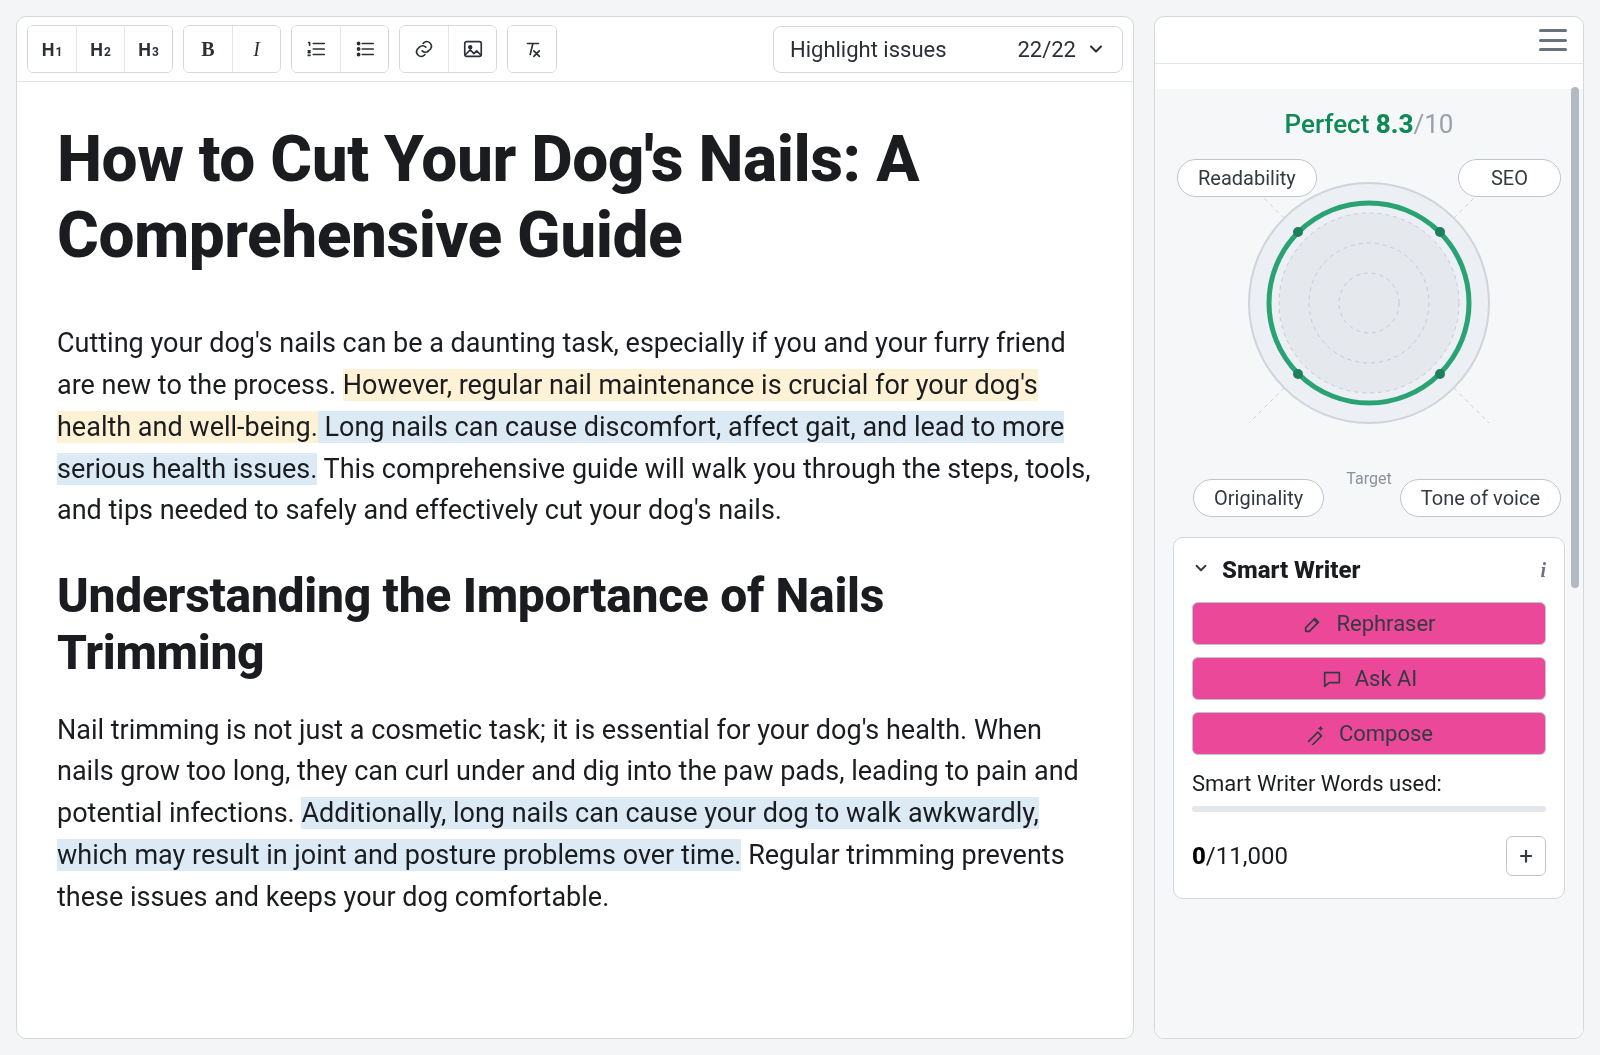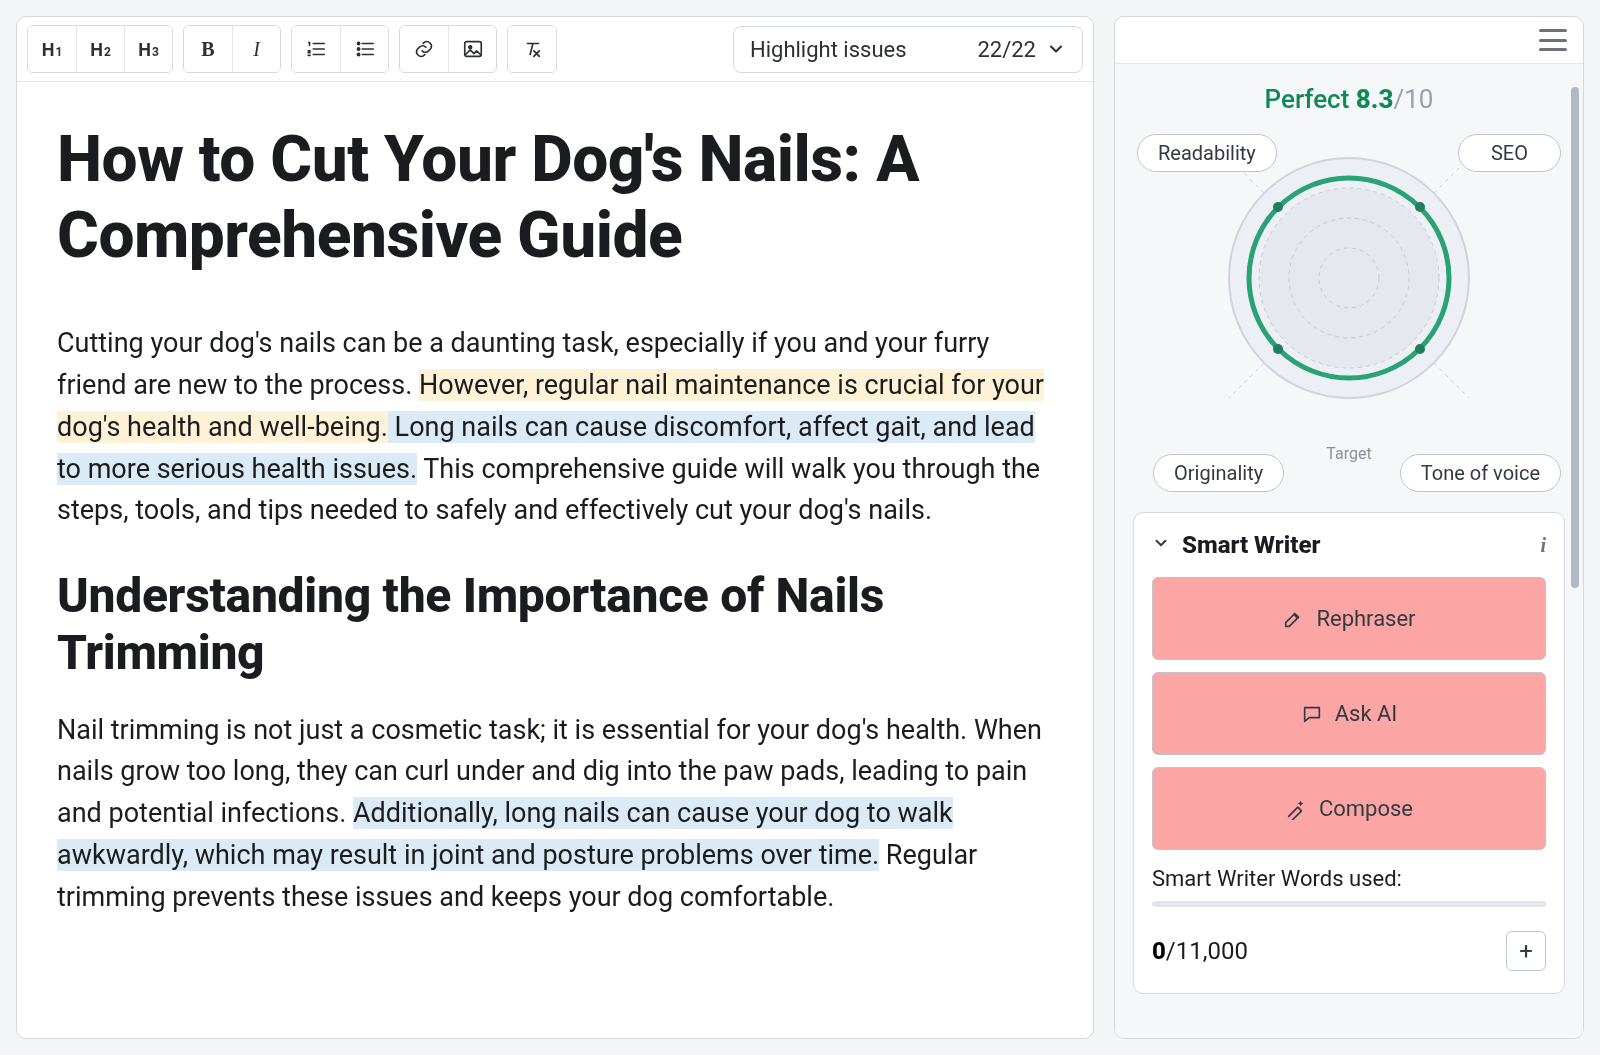--- a/index.html
+++ b/index.html
@@ -90,28 +90,29 @@
   .hl-blue   { background: #dceaf5; }
   .doc-h2 {
     font-size: 48px;
     font-weight: 800;
     line-height: 1.18;
     margin: 30px 0 28px 0;
     letter-spacing: -0.3px;
   }
   
   .side-panel {
-    width: 470px;
+    width: 430px;
     background: #fff;
     border: 1px solid #d4d8dd;
     border-radius: 10px;
     display: flex;
     flex-direction: column;
     overflow: hidden;
     position: relative;
+    gap: 25px;
   }
   .side-scroll-indicator{
     position:absolute; right:4px; top:70px; bottom:450px; width:8px;
     background:#b3b9c2; border-radius:4px;
   }
   .side-header {
     display: flex;
     justify-content: flex-end;
     align-items: center;
     padding: 12px 16px;
@@ -151,22 +152,22 @@
     border:1px solid #d4d8dd;
     border-radius:10px;
     padding:18px 18px 22px 18px;
   }
   .sw-head { display:flex; align-items:center; gap:12px; margin-bottom:18px;}
   .sw-head .chev { font-size:20px; color:#343a42; cursor:pointer;}
   .sw-title { font-size:24px; font-weight:800; color:#1a1c20;}
   .sw-info  { margin-left:auto; font-family:"Times New Roman",serif; font-style:italic; font-weight:700; color:#6a737d; font-size:20px; cursor:pointer;}
   .sw-btn {
     display:flex; align-items:center; justify-content:center; gap:12px;
-    background:#fca5a5; border:1px solid #bfc5cd; border-radius:6px;
-    padding:28px 10px; font-size:22px; color:#343a42; cursor:pointer;
+    background:#ec4899; border:1px solid #bfc5cd; border-radius:6px;
+    padding:8px 10px; font-size:22px; color:#343a42; cursor:pointer;
     margin-bottom:12px;
   }
   .sw-btn svg { width:22px; height:22px; stroke:#343a42; stroke-width:1.8; fill:none; stroke-linecap:round; stroke-linejoin:round;}
   .sw-words-row { margin-top:16px; display:flex; align-items:center; justify-content:space-between;}
   .sw-words-label { font-size:22px; color:#1a1c20;}
   .sw-progress { height:6px; background:#e3e6eb; border-radius:4px; margin-top:10px;}
   .sw-words-bottom { display:flex; align-items:center; justify-content:space-between; margin-top:24px;}
   .sw-words-count { font-size:24px; }
   .sw-words-count b { font-weight:800; }
   .sw-words-count span.limit { color:#1a1c20; }

